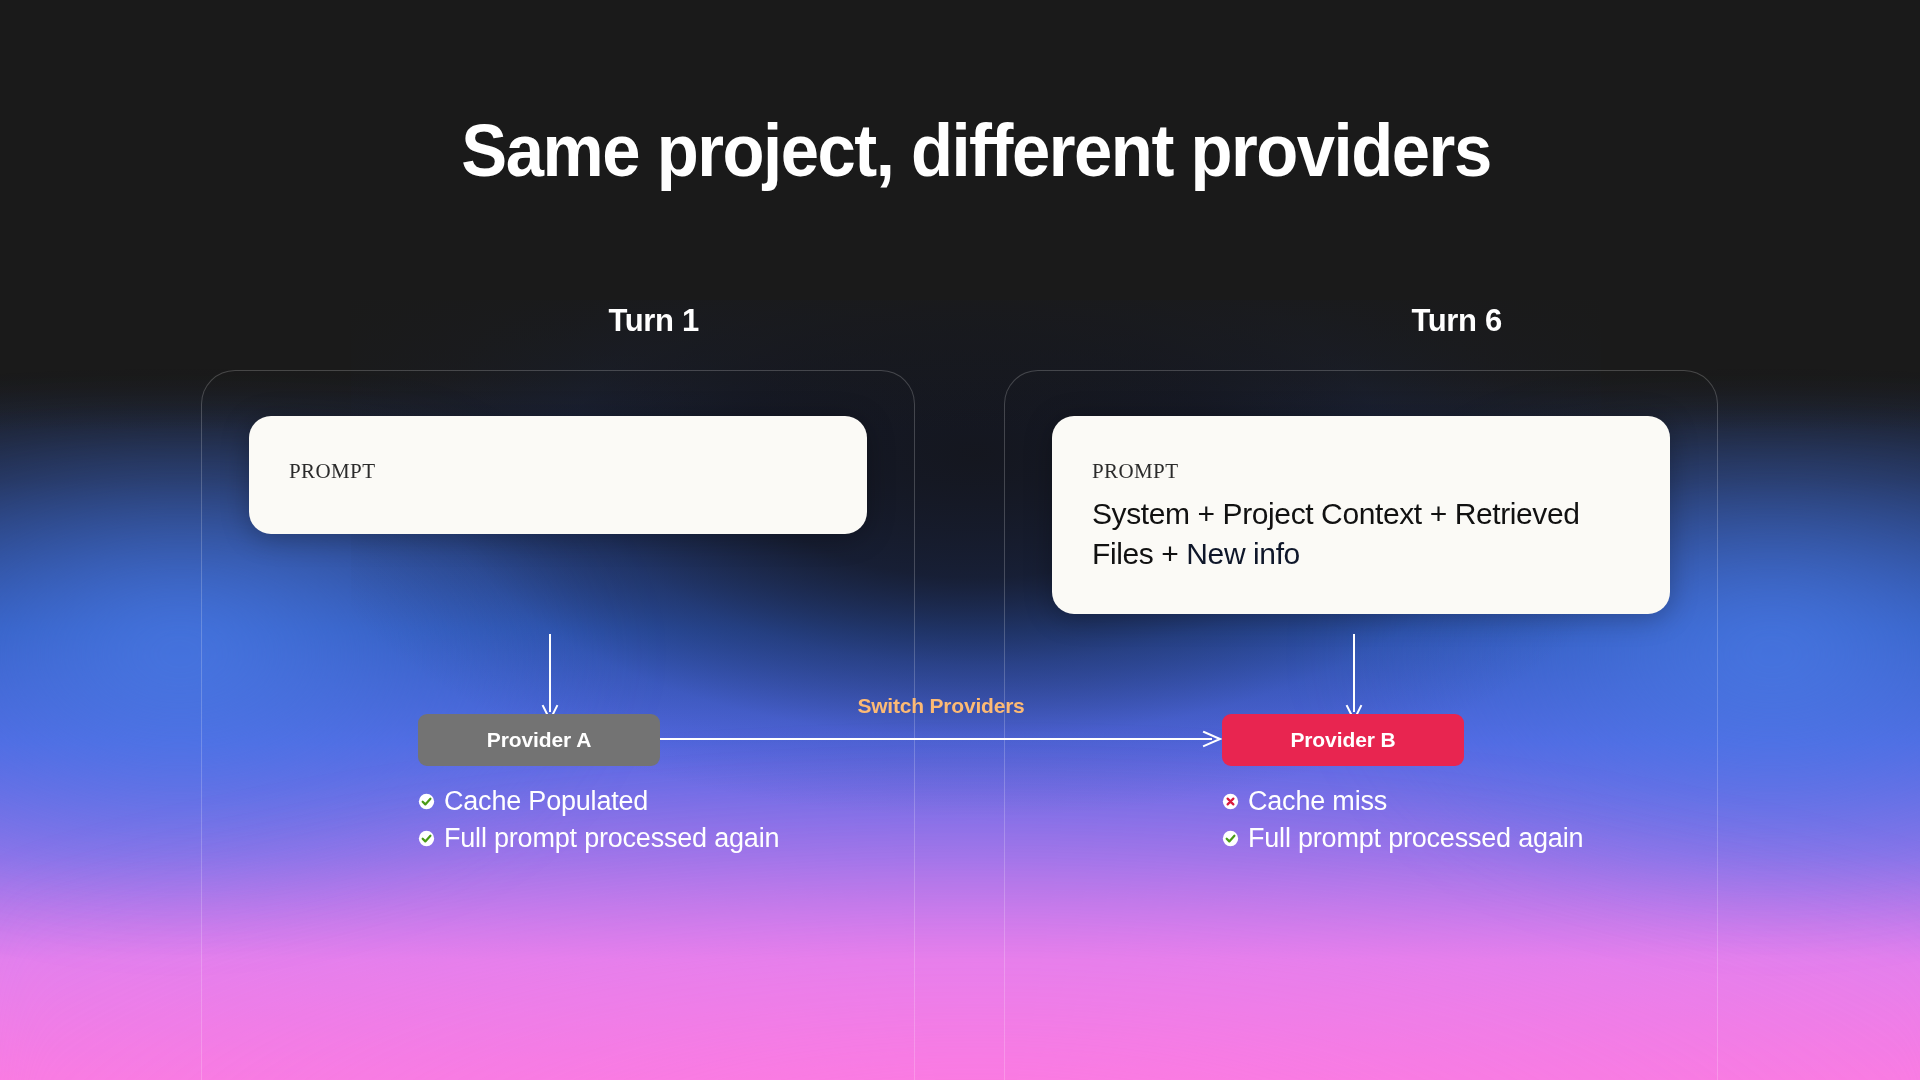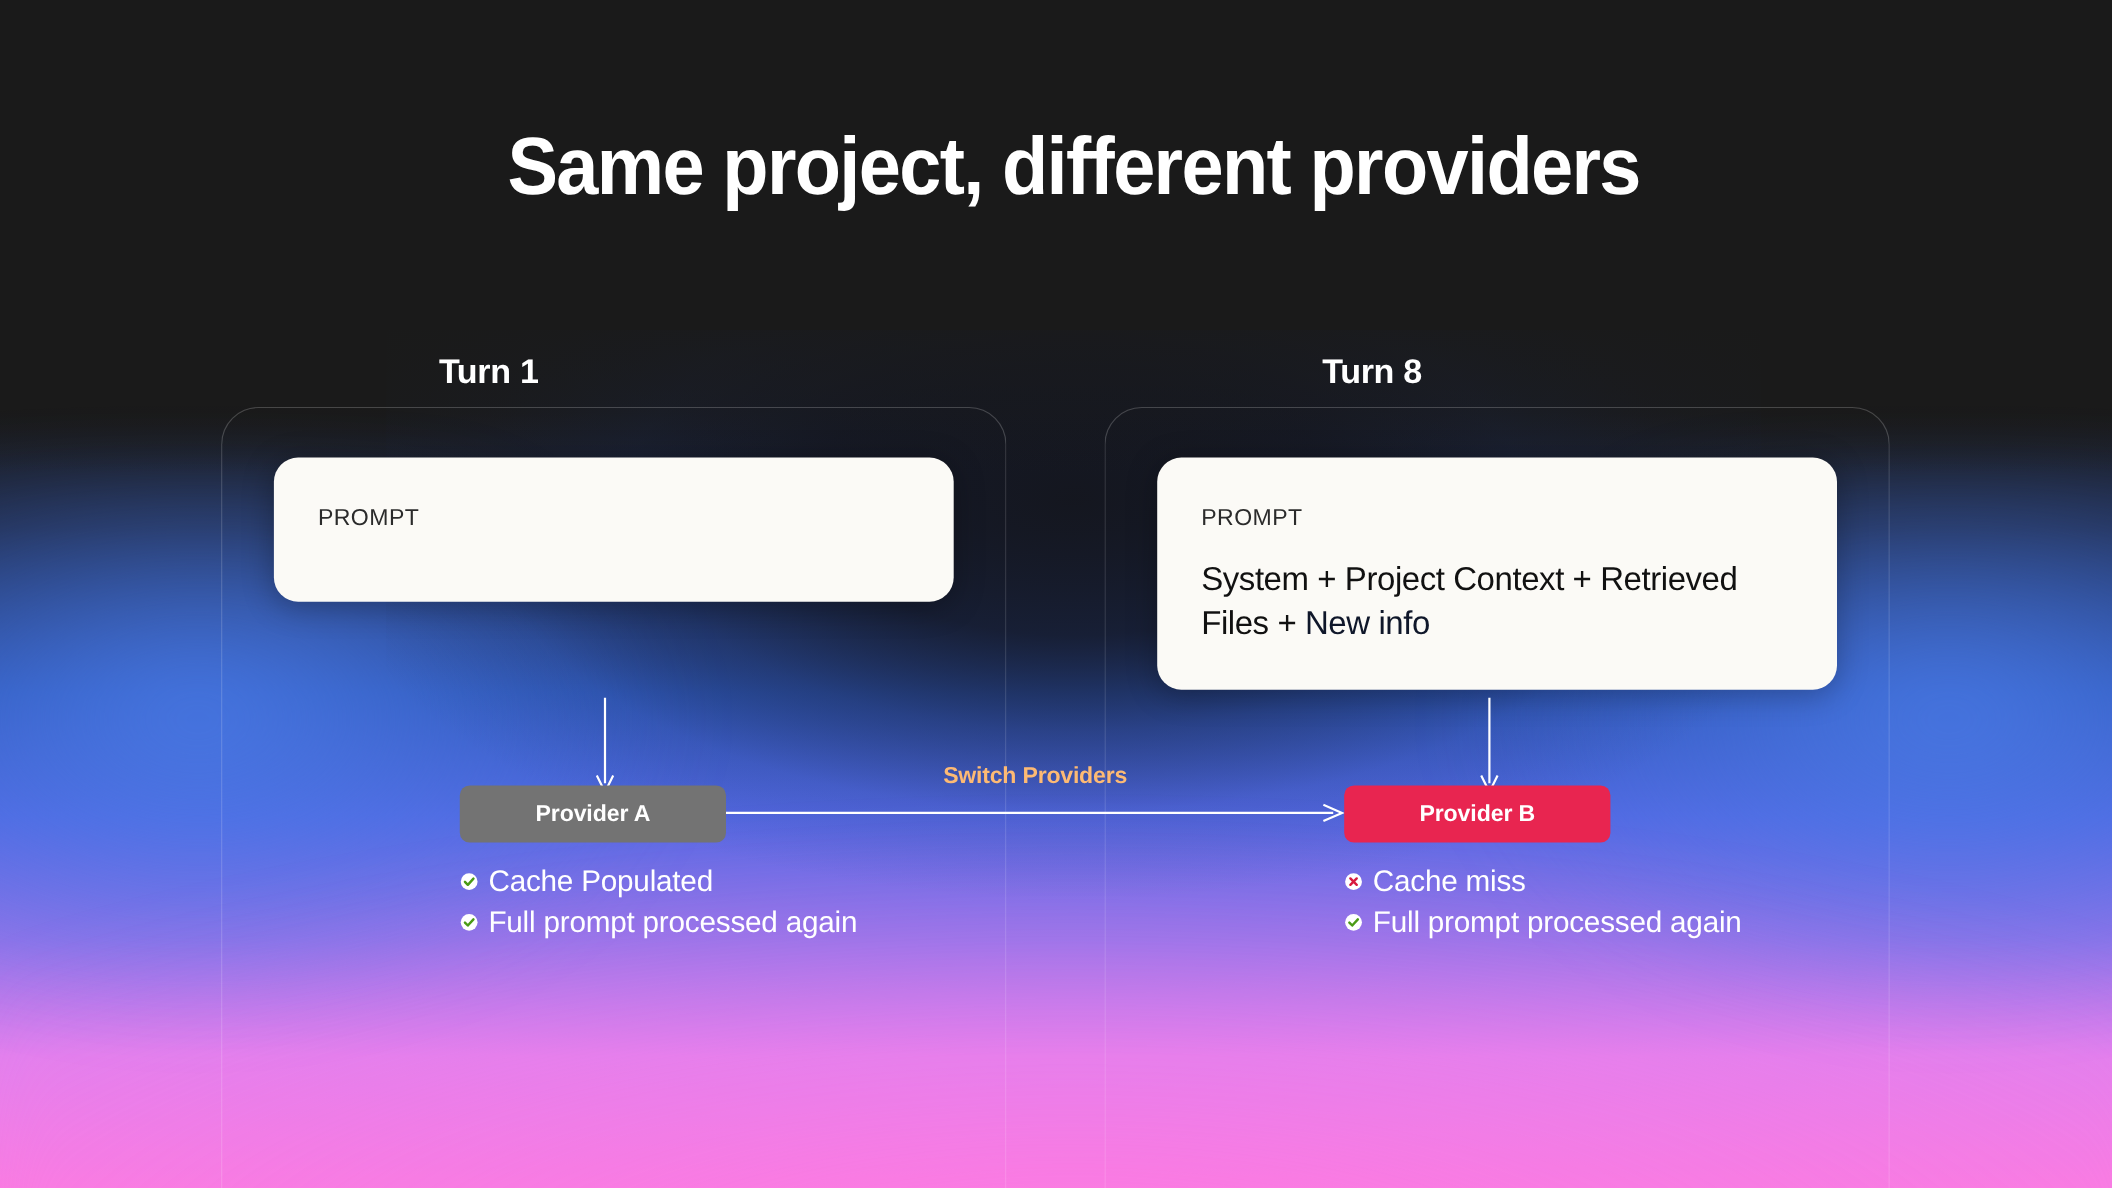--- a/index.html
+++ b/index.html
@@ -116,23 +116,22 @@
   }
 
   
   .turn-label {
     position: absolute;
     top: 303px;
     color: #ffffff;
     font-size: 31px;
     font-weight: 700;
     letter-spacing: -0.3px;
-    text-align: left;
+    text-align: right;
     width: 300px;
-    margin-top: 17px;
   }
   #turn1-label { left: 399px; }
   #turn2-label { left: 1202px; }
 
   
   .turn-panel {
     position: absolute;
     top: 370px;
     width: 714px;
     height: 710px;
@@ -156,21 +155,22 @@
     box-shadow: 0 4px 28px rgba(0,0,0,0.28);
   }
   #prompt-card-1 { left: 249px; }
   #prompt-card-2 { left: 1052px; }
 
   .prompt-eyebrow {
     color: #2b2b2b;
     font-size: 21px;
     font-weight: 400;
     letter-spacing: 0.4px;
-    margin-bottom: 24px;
+    margin-bottom: 10px;
+    font-family: Liberation Serif, serif;
   }
   .prompt-body {
     color: #111111;
     font-size: 30px;
     font-weight: 400;
     line-height: 1.34;
     letter-spacing: -0.4px;
   }
   .highlight-new {
     color: #0f172a;
@@ -259,21 +259,21 @@
     <div class="bg-blue-left"></div>
     <div class="bg-blue-right"></div>
     <div class="bg-pink-bottom"></div>
     <div class="bg-dark-center"></div>
     <div class="bg-top-fade"></div>
   </div>
 
   <div class="title">Same project, different providers</div>
 
   <div class="turn-label" id="turn1-label">Turn 1</div>
-  <div class="turn-label" id="turn2-label">Turn 8</div>
+  <div class="turn-label" id="turn2-label">Turn 6</div>
 
   <div class="turn-panel" id="turn1-panel"></div>
   <div class="turn-panel" id="turn2-panel"></div>
 
   <div class="prompt-card" id="prompt-card-1">
     <div class="prompt-eyebrow">PROMPT</div>
   </div>
 
   <div class="prompt-card" id="prompt-card-2">
     <div class="prompt-eyebrow">PROMPT</div>

